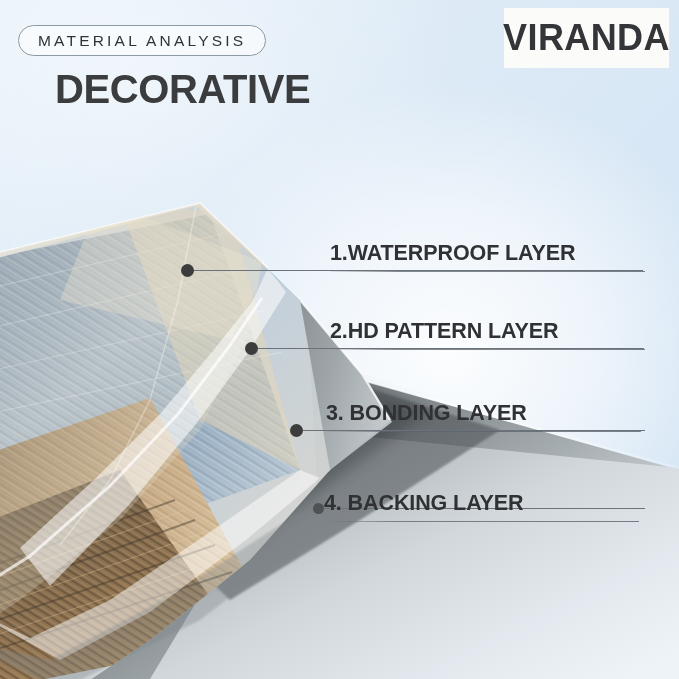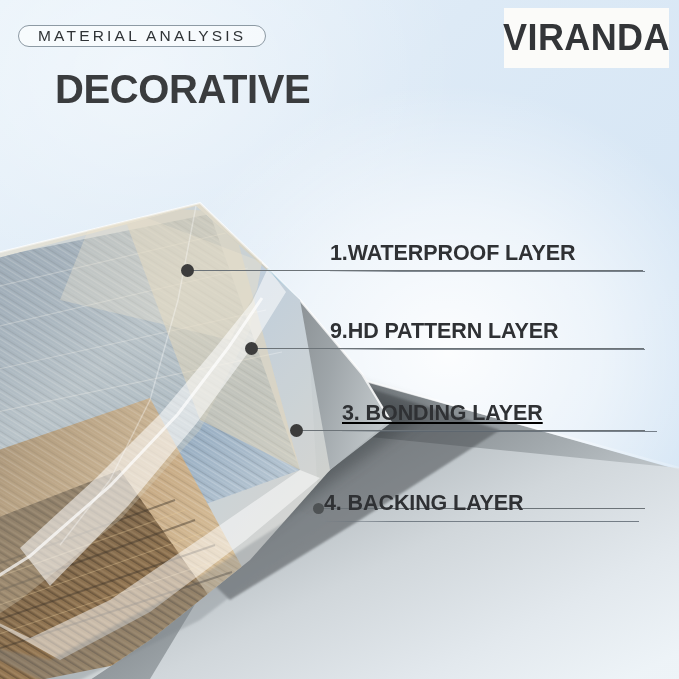--- a/index.html
+++ b/index.html
@@ -36,21 +36,21 @@
     left: 0; top: 0;
     width: 679px;
     height: 175px;
     z-index: 40;
   }
 
   #badge {
     position: absolute;
     left: 18px;
     top: 25px;
-    height: 22px;
+    height: 31px;
     padding: 0 19px;
     border: 1.6px solid #8d9aa4;
     border-radius: 17px;
     background: rgba(255,255,255,0.55);
     display: flex;
     align-items: center;
     box-sizing: border-box;
   }
   #badge span {
     font-size: 15.5px;
@@ -393,25 +393,25 @@
       <span>VIRANDA</span>
     </div>
   </div>
 
   <div class="callout" style="left:330px; top:240px; width:315px;">
     <span class="lbl">1.WATERPROOF LAYER</span>
     <span class="rule"></span>
   </div>
 
   <div class="callout" style="left:330px; top:318px; width:315px;">
-    <span class="lbl">9.HD PATTERN LAYER</span>
+    <span class="lbl">2.HD PATTERN LAYER</span>
     <span class="rule"></span>
   </div>
 
-  <div class="callout" style="left:342px; top:400px; width:315px;text-decoration:underline;">
+  <div class="callout" style="left:326px; top:400px; width:315px;">
     <span class="lbl">3. BONDING LAYER</span>
     <span class="rule"></span>
   </div>
 
   <div class="callout" style="left:324px; top:478px; width:315px;margin-top:12px;">
     <span class="lbl">4. BACKING LAYER</span>
     <span class="rule"></span>
   </div>
 
   <div class="leader" style="left:188px; top:270px; width:455px;"></div>

